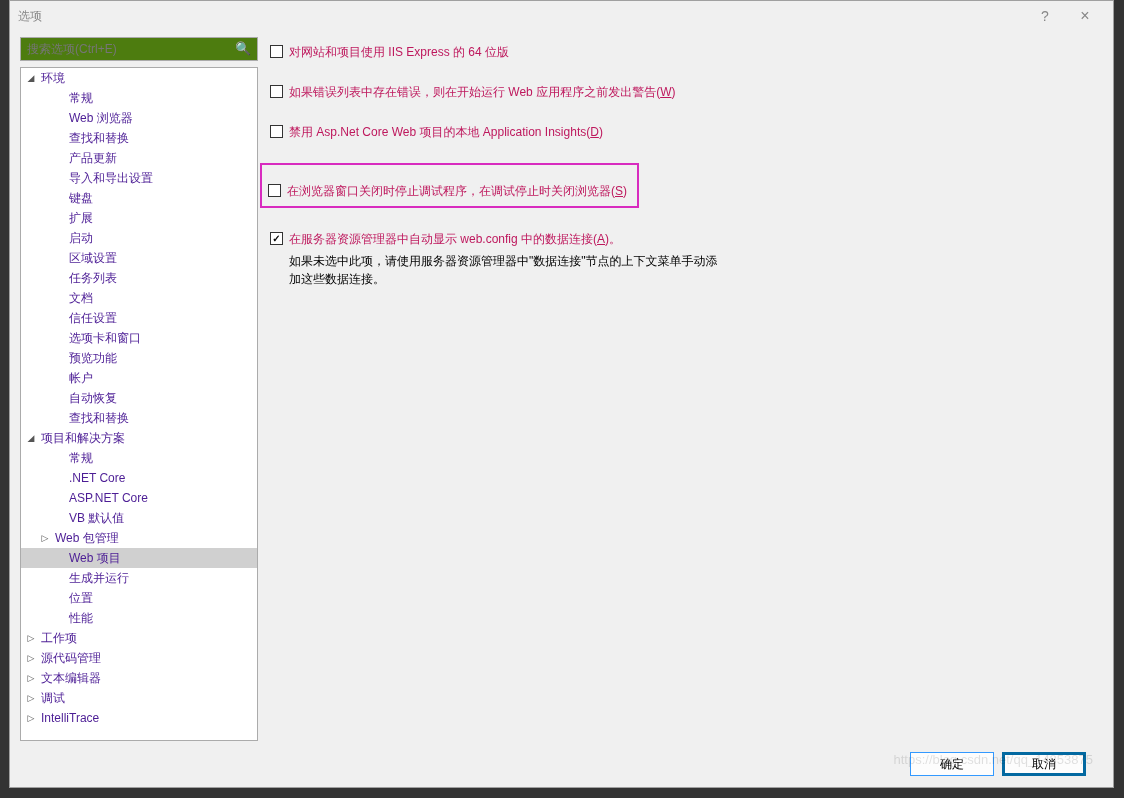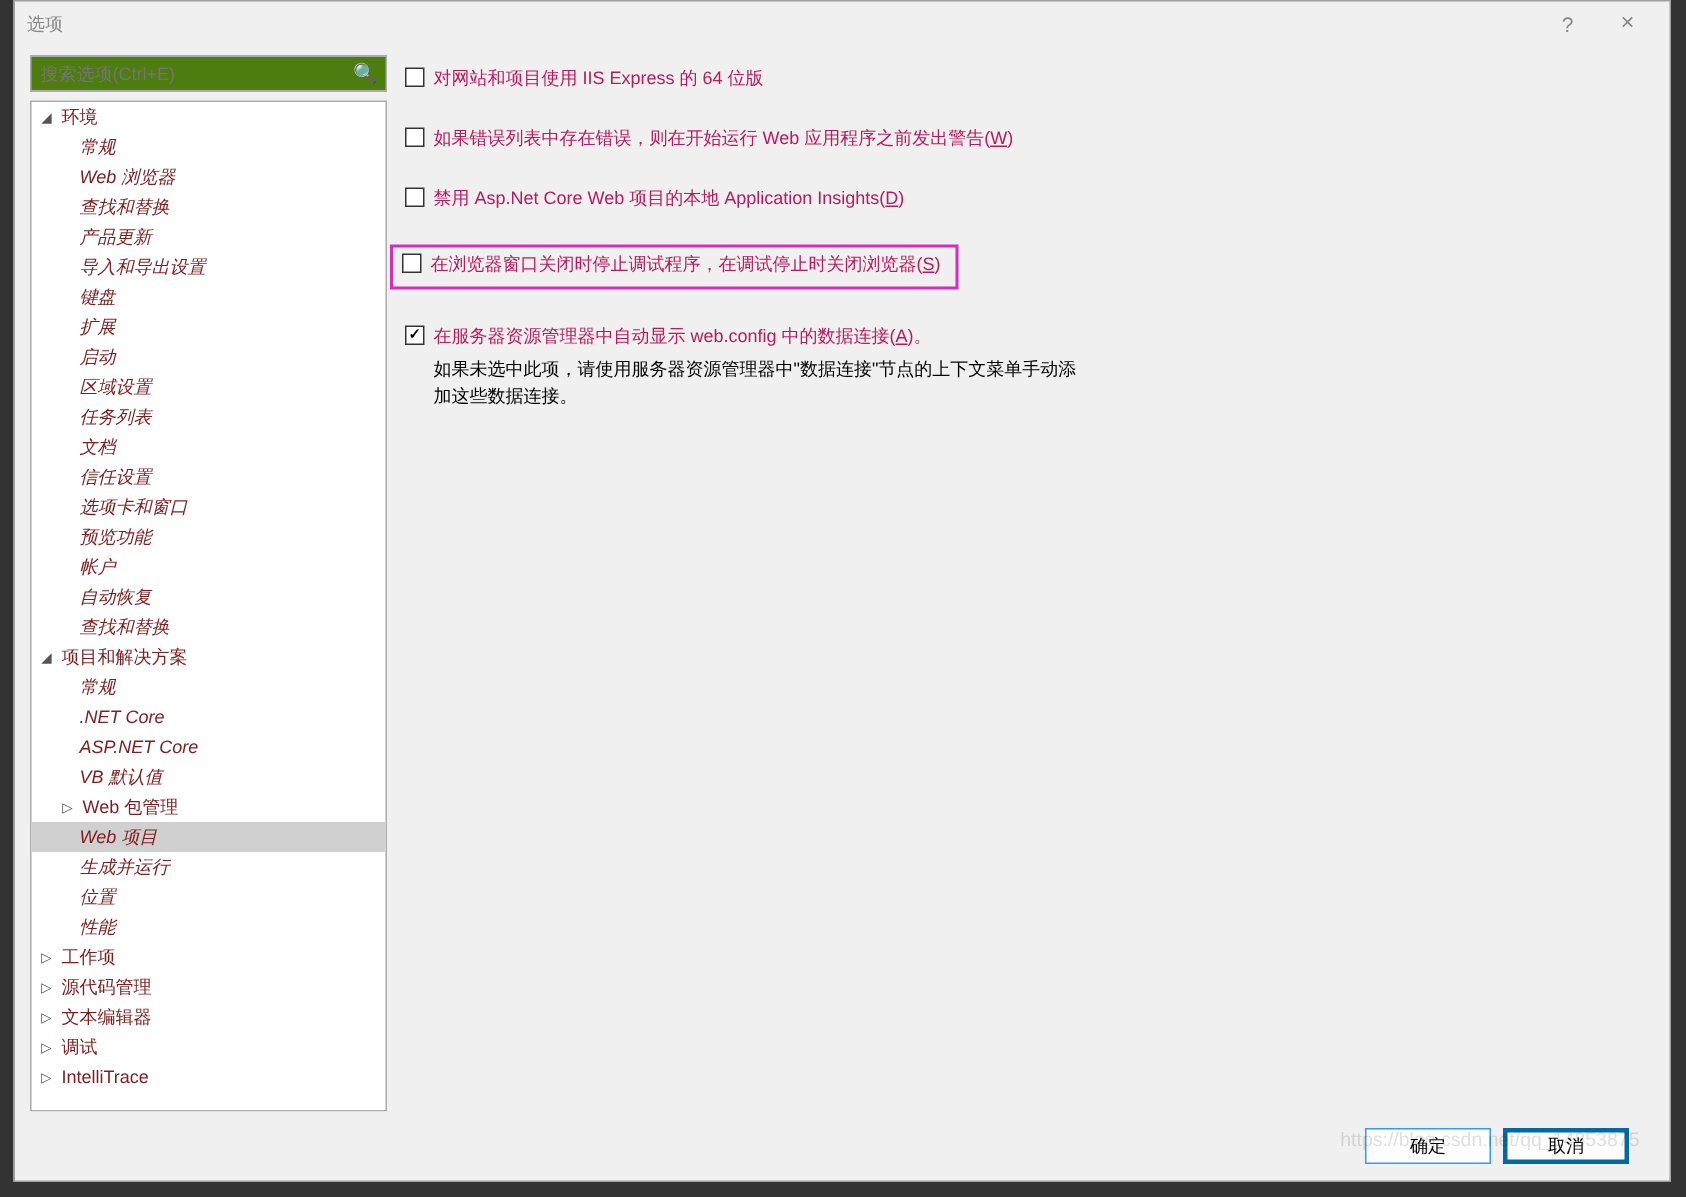--- a/index.html
+++ b/index.html
@@ -97,25 +97,25 @@
       white-space: nowrap;
       cursor: default;
     }
     .tree-toggle {
       width: 12px;
       display: inline-flex;
       justify-content: center;
       color: #555;
       font-size: 9px;
     }
-    .tree-label { padding-left: 4px; font-size: 12px; color: #7f1d1d; }
+    .tree-label { padding-left: 4px; font-size: 12px; color: #4c1d95; }
     .tree-item.selected { background: #d0d0d0; }
     .tree-item.depth-0 { padding-left: 4px; }
     .tree-item.depth-1 { padding-left: 18px; }
-    .tree-item.depth-2 { padding-left: 16px; font-style: italic; }
+    .tree-item.depth-2 { padding-left: 32px; }
     .right-col {
       flex: 1;
       background: #f0f0f0;
       padding: 6px 2px 0 0;
     }
     .option-row {
       display: flex;
       align-items: flex-start;
       margin-bottom: 22px;
       padding-left: 2px;
@@ -140,21 +140,21 @@
       font-size: 12px;
       line-height: 18px;
       color: #000;
       padding-left: 21px;
       max-width: 450px;
     }
     .highlight-box {
       display: inline-flex;
       align-items: flex-start;
       border: 2px solid #d82bbf;
-      padding: 2px 10px 6px 6px;
+      padding: 17px 10px 6px 6px;
       margin-left: -8px;
       margin-bottom: 22px;
     }
     .highlight-box .chk { margin-top: 2px; }
     .underline { text-decoration: underline; }
     .footer {
       height: 46px;
       display: flex;
       align-items: center;
       justify-content: flex-end;

